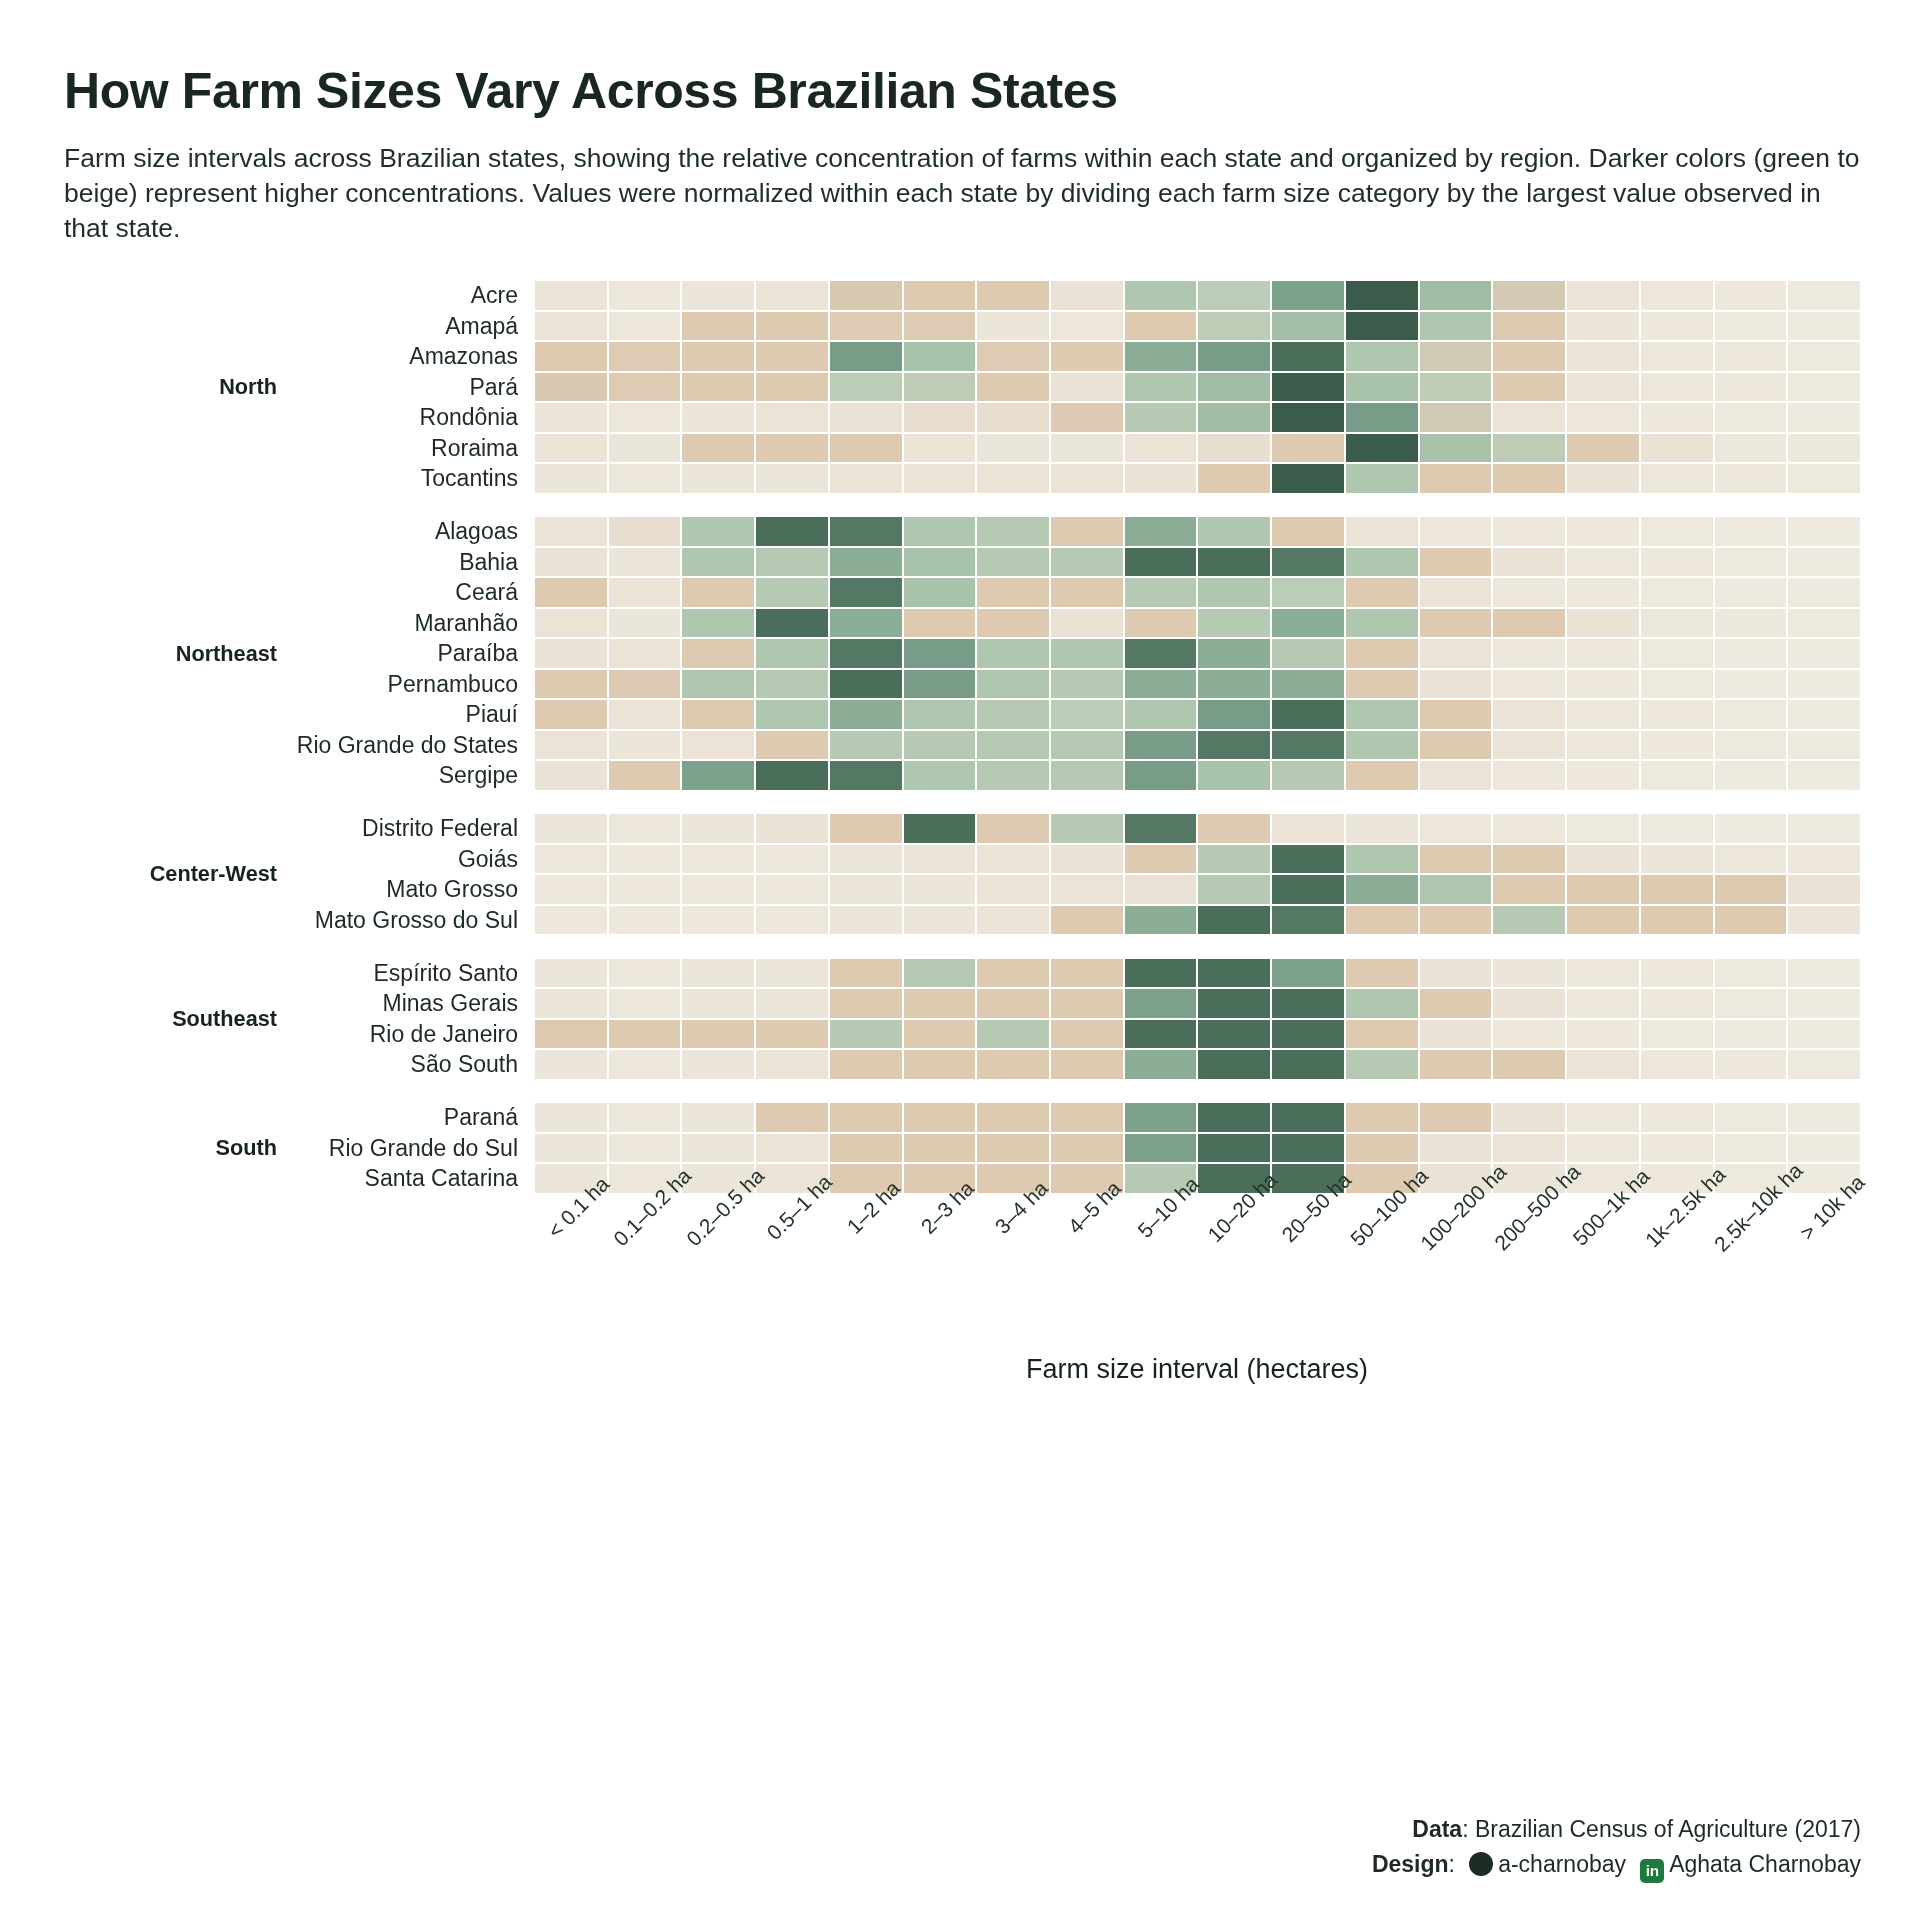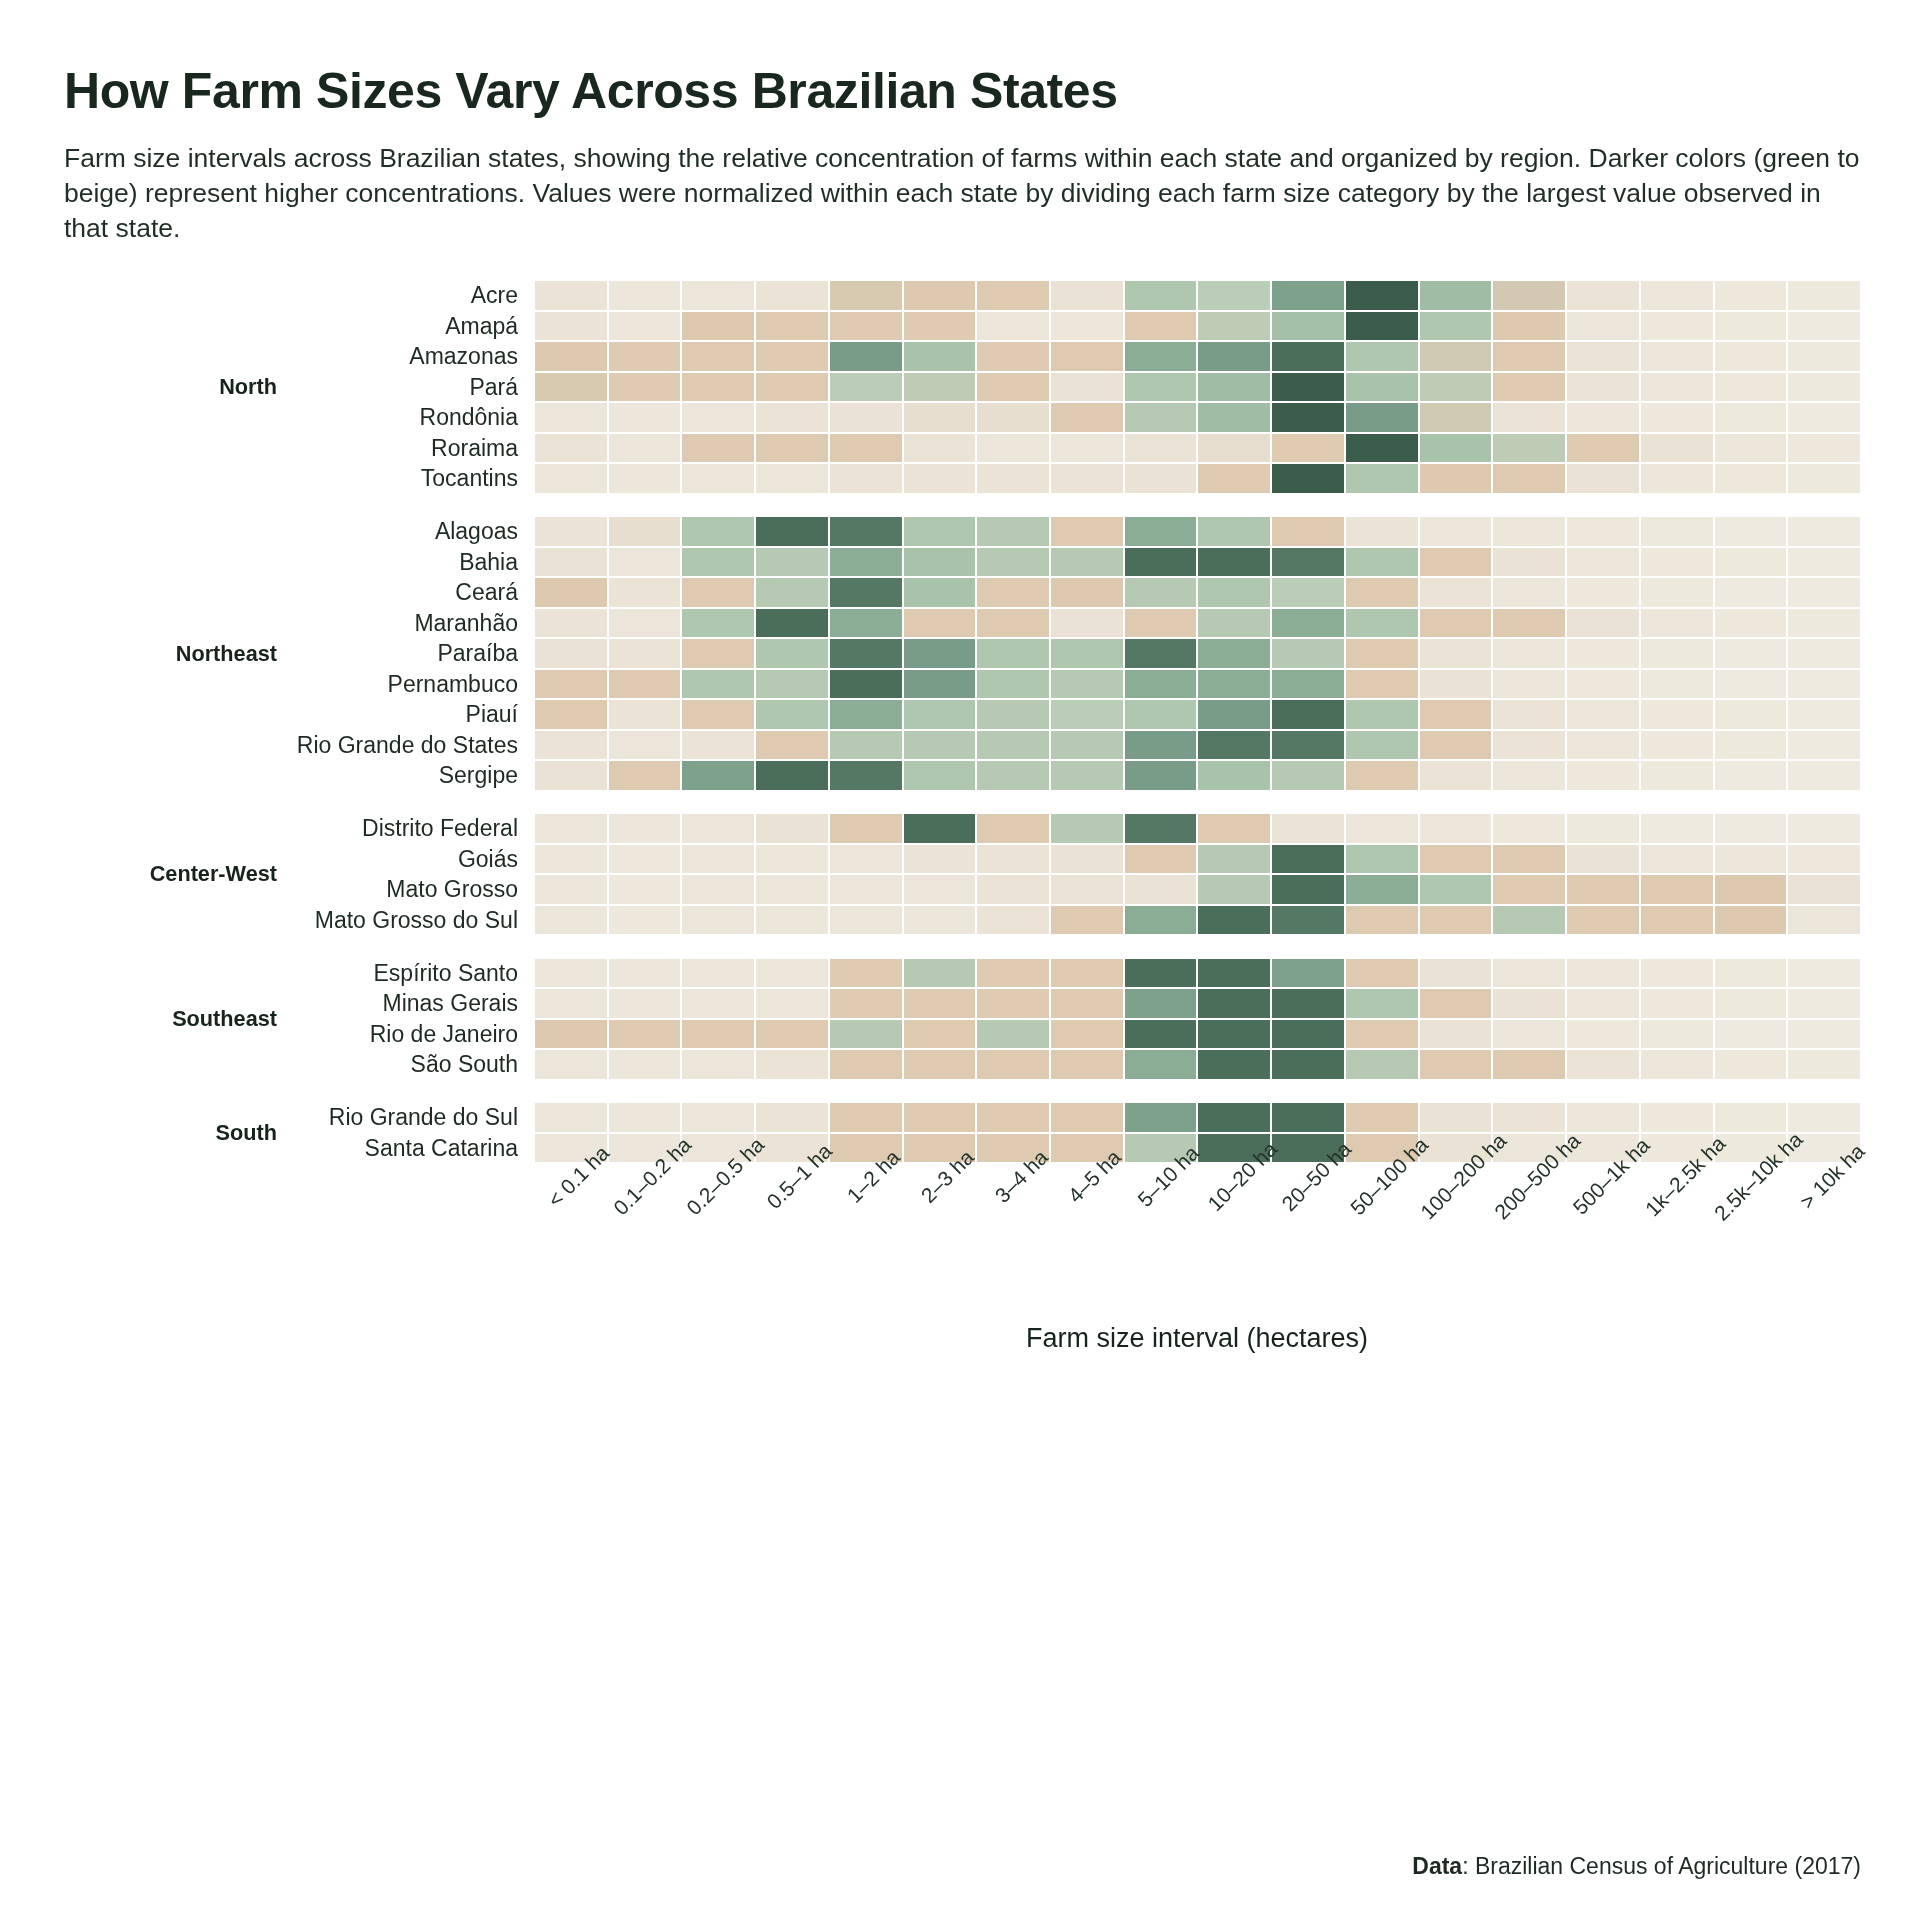--- a/index.html
+++ b/index.html
@@ -656,20 +656,43 @@
                   <div class="cell" title="São Paulo · &gt; 10k ha · 0.04" style="height: 30.5px; background: rgb(238, 233, 221);"></div>
                 </div>
               </div>
             </div>
           </div>
           <div class="region-gap"></div>
           <div class="region-block">
             <div class="region-name-cell">South</div>
             <div class="region-rows">
               <div class="state-row">
+                <div class="state-name">Paraná</div>
+                <div class="cells">
+                  <div class="cell" title="Paraná · &lt; 0.1 ha · 0.08" style="height: 30.5px; background: rgb(236, 229, 217);"></div>
+                  <div class="cell" title="Paraná · 0.1–0.2 ha · 0.06" style="height: 30.5px; background: rgb(237, 231, 219);"></div>
+                  <div class="cell" title="Paraná · 0.2–0.5 ha · 0.08" style="height: 30.5px; background: rgb(236, 229, 217);"></div>
+                  <div class="cell" title="Paraná · 0.5–1 ha · 0.34" style="height: 30.5px; background: rgb(222, 201, 177);"></div>
+                  <div class="cell" title="Paraná · 1–2 ha · 0.34" style="height: 30.5px; background: rgb(222, 201, 177);"></div>
+                  <div class="cell" title="Paraná · 2–3 ha · 0.34" style="height: 30.5px; background: rgb(222, 201, 177);"></div>
+                  <div class="cell" title="Paraná · 3–4 ha · 0.34" style="height: 30.5px; background: rgb(222, 201, 177);"></div>
+                  <div class="cell" title="Paraná · 4–5 ha · 0.34" style="height: 30.5px; background: rgb(222, 201, 177);"></div>
+                  <div class="cell" title="Paraná · 5–10 ha · 0.78" style="height: 30.5px; background: rgb(125, 161, 139);"></div>
+                  <div class="cell" title="Paraná · 10–20 ha · 0.95" style="height: 30.5px; background: rgb(75, 110, 91);"></div>
+                  <div class="cell" title="Paraná · 20–50 ha · 0.95" style="height: 30.5px; background: rgb(75, 110, 91);"></div>
+                  <div class="cell" title="Paraná · 50–100 ha · 0.34" style="height: 30.5px; background: rgb(222, 201, 177);"></div>
+                  <div class="cell" title="Paraná · 100–200 ha · 0.34" style="height: 30.5px; background: rgb(222, 201, 177);"></div>
+                  <div class="cell" title="Paraná · 200–500 ha · 0.12" style="height: 30.5px; background: rgb(234, 226, 212);"></div>
+                  <div class="cell" title="Paraná · 500–1k ha · 0.07" style="height: 30.5px; background: rgb(237, 230, 218);"></div>
+                  <div class="cell" title="Paraná · 1k–2.5k ha · 0.05" style="height: 30.5px; background: rgb(238, 232, 220);"></div>
+                  <div class="cell" title="Paraná · 2.5k–10k ha · 0.04" style="height: 30.5px; background: rgb(238, 233, 221);"></div>
+                  <div class="cell" title="Paraná · &gt; 10k ha · 0.03" style="height: 30.5px; background: rgb(239, 234, 223);"></div>
+                </div>
+              </div>
+              <div class="state-row">
                 <div class="state-name">Rio Grande do Sul</div>
                 <div class="cells">
                   <div class="cell" title="Rio Grande do Sul · &lt; 0.1 ha · 0.08" style="height: 30.5px; background: rgb(236, 229, 217);"></div>
                   <div class="cell" title="Rio Grande do Sul · 0.1–0.2 ha · 0.06" style="height: 30.5px; background: rgb(237, 231, 219);"></div>
                   <div class="cell" title="Rio Grande do Sul · 0.2–0.5 ha · 0.08" style="height: 30.5px; background: rgb(236, 229, 217);"></div>
                   <div class="cell" title="Rio Grande do Sul · 0.5–1 ha · 0.1" style="height: 30.5px; background: rgb(235, 228, 214);"></div>
                   <div class="cell" title="Rio Grande do Sul · 1–2 ha · 0.34" style="height: 30.5px; background: rgb(222, 201, 177);"></div>
                   <div class="cell" title="Rio Grande do Sul · 2–3 ha · 0.34" style="height: 30.5px; background: rgb(222, 201, 177);"></div>
                   <div class="cell" title="Rio Grande do Sul · 3–4 ha · 0.34" style="height: 30.5px; background: rgb(222, 201, 177);"></div>
                   <div class="cell" title="Rio Grande do Sul · 4–5 ha · 0.34" style="height: 30.5px; background: rgb(222, 201, 177);"></div>
@@ -769,16 +792,21 @@
           </div>
         </div>
       <div class="xlab">Farm size interval (hectares)</div>
     </div>
   </div>
 
   <div class="footer">
     <div>
       <b>Data</b><span>: Brazilian Census of Agriculture (2017)</span>
     </div>
+    <div>
+      <b>Design</b><span>:</span>
+      <span class="badge gh"></span><span>a-charnobay</span>
+      <span class="badge li">in</span><span>Aghata Charnobay</span>
+    </div>
   </div>
 
 </div>
 
 
 </body></html>

